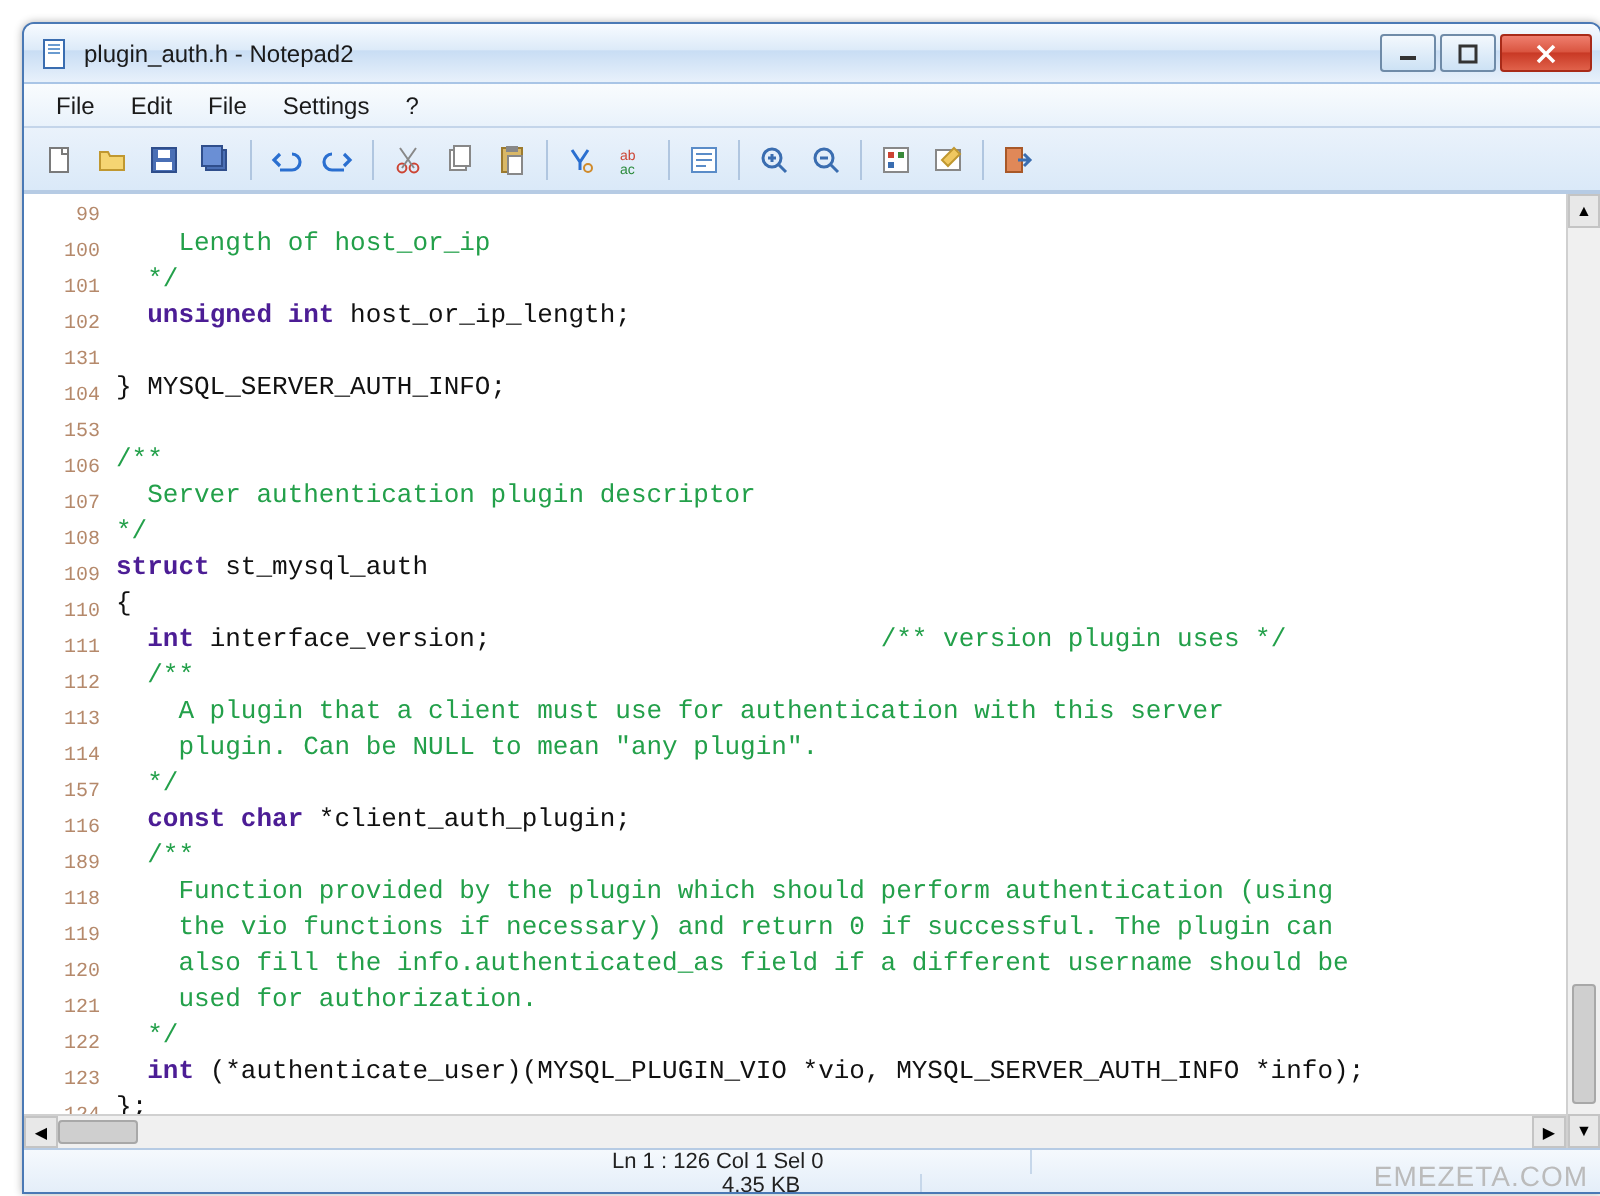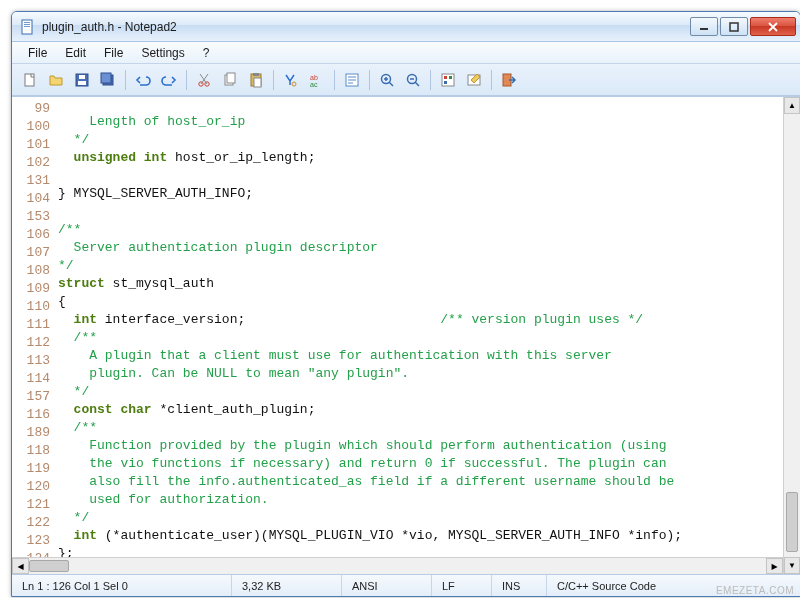--- a/index.html
+++ b/index.html
@@ -10,39 +10,39 @@
 .title-text { flex:1; color:#1a1a1a; font-size:12px; }
 .winbtns { display:flex; gap:2px; }
 .winbtn { width:28px; height:19px; border:1px solid #6f8ba8; background:linear-gradient(#f3f8fd,#cde2f5); border-radius:2px; display:flex; align-items:center; justify-content:center; font-size:10px; color:#333; cursor:pointer; }
 .winbtn.close { width:46px; background:linear-gradient(#ef7e6e,#d9543f 48%,#c83824 49%,#e0614a); border-color:#a82a18; color:#fff; }
 .menubar { height:22px; background:linear-gradient(#f9fcfe,#e9f2fb); border-bottom:1px solid #c4d5ea; display:flex; align-items:center; padding:0 8px; gap:2px; }
 .menu-item { padding:2px 8px; cursor:pointer; color:#1a1a1a; font-size:12px; }
 .toolbar { height:32px; background:linear-gradient(#eaf2fb,#dae9f8); border-bottom:1px solid #b6cbe4; display:flex; align-items:center; padding:0 6px; gap:2px; }
 .tbtn { width:24px; height:24px; display:flex; align-items:center; justify-content:center; cursor:pointer; border:1px solid transparent; border-radius:3px; }
 .tsep { width:1px; height:20px; background:#b0c6e0; margin:0 3px; }
 .editor-wrap { position:relative; height:calc(100% - 30px - 22px - 32px - 22px); display:flex; border-top:1px solid #b6cbe4; }
-.gutter { width:44px; background:#fff; text-align:right; padding:3px 6px 3px 0; font-family:Consolas,"Courier New",monospace; font-size:13px; color:#b5896b; user-select:none; line-height:18px; }
+.gutter { width:44px; background:#fff; text-align:right; padding:3px 6px 3px 0; font-family:Consolas,"Courier New",monospace; font-size:10px; color:#b5896b; user-select:none; line-height:18px; }
 .code { flex:1; background:#fff; padding:16px 0 3px 2px; font-family:Consolas,"Courier New",monospace; font-size:13px; color:#111; overflow:hidden; line-height:18px; white-space:pre; }
 .line { height:18px; }
 .c-comment { color:#23a04a; }
-.c-keyword { color:#4d7c0f; font-weight:bold; }
+.c-keyword { color:#4c1d95; font-weight:bold; }
 .c-pre { color:#c07b1e; }
 .c-punc { color:#111; }
 .vscroll { width:17px; background:#f0f0f0; border-left:1px solid #d0d0d0; position:relative; }
 .vthumb { position:absolute; left:2px; right:2px; bottom:22px; height:60px; background:#cfcfcf; border:1px solid #a8a8a8; border-radius:2px; }
 .varr { position:absolute; left:0; right:0; height:17px; background:#e8e8e8; border:1px solid #c4c4c4; display:flex; align-items:center; justify-content:center; font-size:8px; }
 .varr.top { top:0; } .varr.bot { bottom:0; }
 .hscroll-wrap { position:absolute; left:0; right:17px; bottom:22px; height:17px; background:#f0f0f0; border-top:1px solid #d0d0d0; display:flex; }
 .harr { width:17px; background:#e8e8e8; border:1px solid #c4c4c4; display:flex; align-items:center; justify-content:center; font-size:8px; }
 .htrack { flex:1; position:relative; }
 .hthumb { position:absolute; top:2px; bottom:2px; left:0; width:40px; background:#cfcfcf; border:1px solid #a8a8a8; border-radius:2px; }
-.statusbar { position:absolute; bottom:0; left:0; right:0; height:22px; background:linear-gradient(#f5f9fd,#e4eef9); border-top:1px solid #b6cbe4; display:flex; align-items:center; font-size:11px; color:#222; }
+.statusbar { position:absolute; bottom:0; left:0; right:0; height:22px; background:linear-gradient(#f5f9fd,#e4eef9); border-top:1px solid #b6cbe4; display:flex; align-items:center; font-size:11px; color:#222;flex-direction:column; }
 .statusbar > div { padding:0 10px; border-right:1px solid #c6d7ea; height:100%; display:flex; align-items:center; }
 .statusbar > div:last-child { border-right:none; }
-.watermark { position:absolute; right:6px; bottom:2px; font-size:10px; color:#bbb; letter-spacing:.5px;text-align:center; }
+.watermark { position:absolute; right:6px; bottom:2px; font-size:14px; color:#bbb; letter-spacing:.5px;text-align:center; }
 svg { pointer-events:none; }
 </style>
 </head>
 <body>
 
 <div class="window">
 
   <div class="titlebar">
     <svg class="title-icon" viewBox="0 0 16 16">
         <rect x="2" y="1" width="10" height="14" fill="#fff" stroke="#3a6db0"></rect>
@@ -232,21 +232,21 @@
   <div class="hscroll-wrap">
     <div class="harr">◀</div>
     <div class="htrack">
         <div class="hthumb"></div>
       </div>
     <div class="harr">▶</div>
   </div>
 
   <div class="statusbar">
     <div style="width:220px">Ln 1 : 126  Col 1  Sel 0</div>
-    <div style="width:110px">3,32 KB</div>
+    <div style="width:110px">4,35 KB</div>
     <div style="width:90px">ANSI</div>
     <div style="width:60px">LF</div>
     <div style="width:55px">INS</div>
     <div style="flex:1">C/C++ Source Code</div>
   </div>
 
 </div>
 
 <div class="watermark">EMEZETA.COM</div>
 

